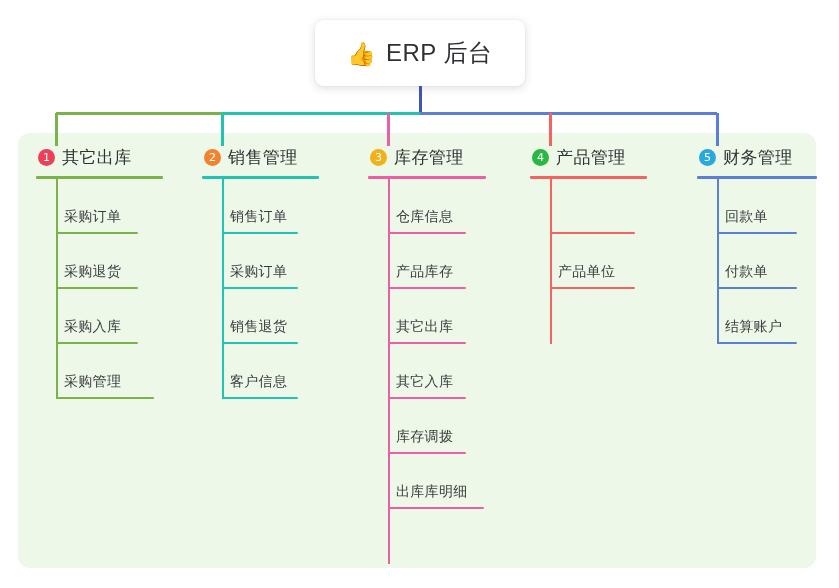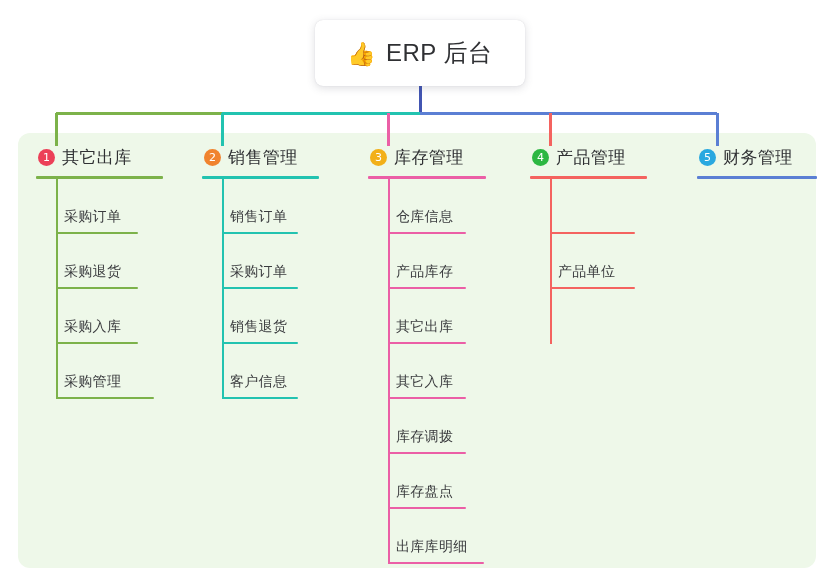--- a/index.html
+++ b/index.html
@@ -239,24 +239,20 @@
           </div>
           <div class="item">
             <div class="item-label">其它入库</div>
             <div class="item-rule" style="width: 78px; background: rgb(235, 95, 166);"></div>
           </div>
           <div class="item">
             <div class="item-label">库存调拨</div>
             <div class="item-rule" style="width: 78px; background: rgb(235, 95, 166);"></div>
           </div>
           <div class="item">
-            <div class="item-label">库存盘点</div>
-            <div class="item-rule" style="width: 78px; background: rgb(235, 95, 166);"></div>
-          </div>
-          <div class="item">
             <div class="item-label">出库库明细</div>
             <div class="item-rule" style="width: 96px; background: rgb(235, 95, 166);"></div>
           </div>
         </div>
       </div>
       <div class="col" style="left: 530px;">
         <div class="col-head">
           <span class="badge" style="background: rgb(44, 183, 66);">4</span>
           <span class="col-title">产品管理</span>
         </div>
@@ -271,16 +267,31 @@
             <div class="item-rule" style="width: 85px; background: rgb(244, 99, 95);"></div>
           </div>
         </div>
       </div>
       <div class="col" style="left: 697px;">
         <div class="col-head">
           <span class="badge" style="background: rgb(41, 168, 224);">5</span>
           <span class="col-title">财务管理</span>
         </div>
         <div class="head-rule" style="width: 120px; background: rgb(91, 127, 212);"></div>
+        <div class="items">
+          <div class="spine" style="background: rgb(91, 127, 212); height: 165px;"></div>
+          <div class="item">
+            <div class="item-label">回款单</div>
+            <div class="item-rule" style="width: 80px; background: rgb(91, 127, 212);"></div>
+          </div>
+          <div class="item">
+            <div class="item-label">付款单</div>
+            <div class="item-rule" style="width: 80px; background: rgb(91, 127, 212);"></div>
+          </div>
+          <div class="item">
+            <div class="item-label">结算账户</div>
+            <div class="item-rule" style="width: 80px; background: rgb(91, 127, 212);"></div>
+          </div>
+        </div>
       </div>
     </div>
 
 </div>
 
 </body></html>

